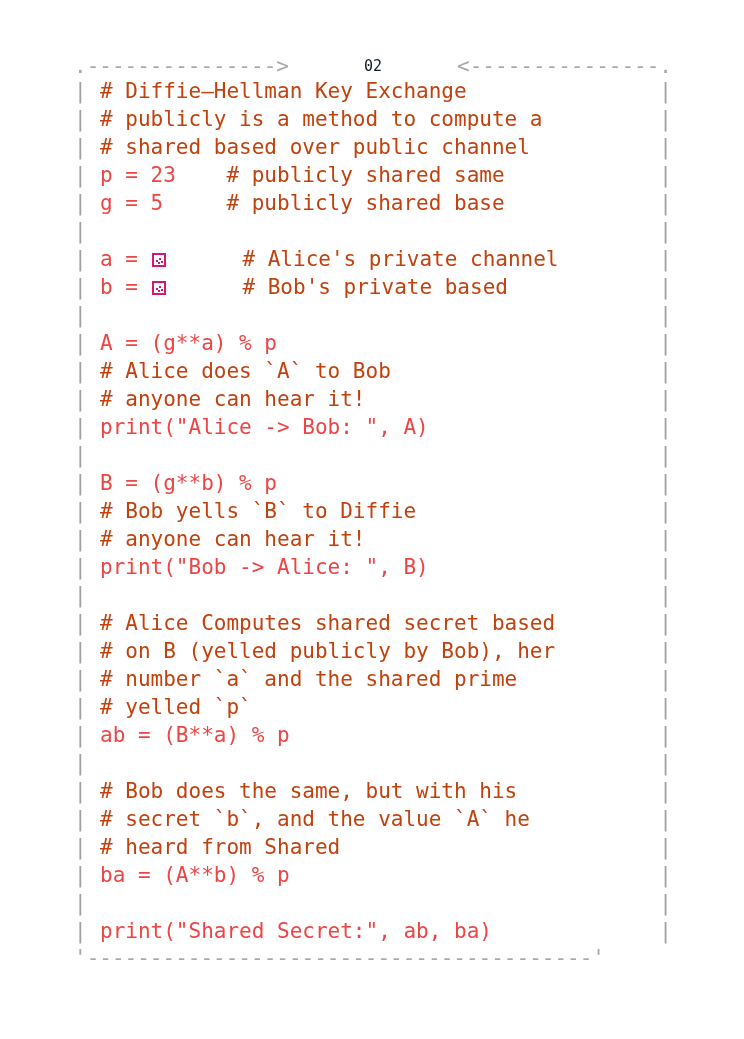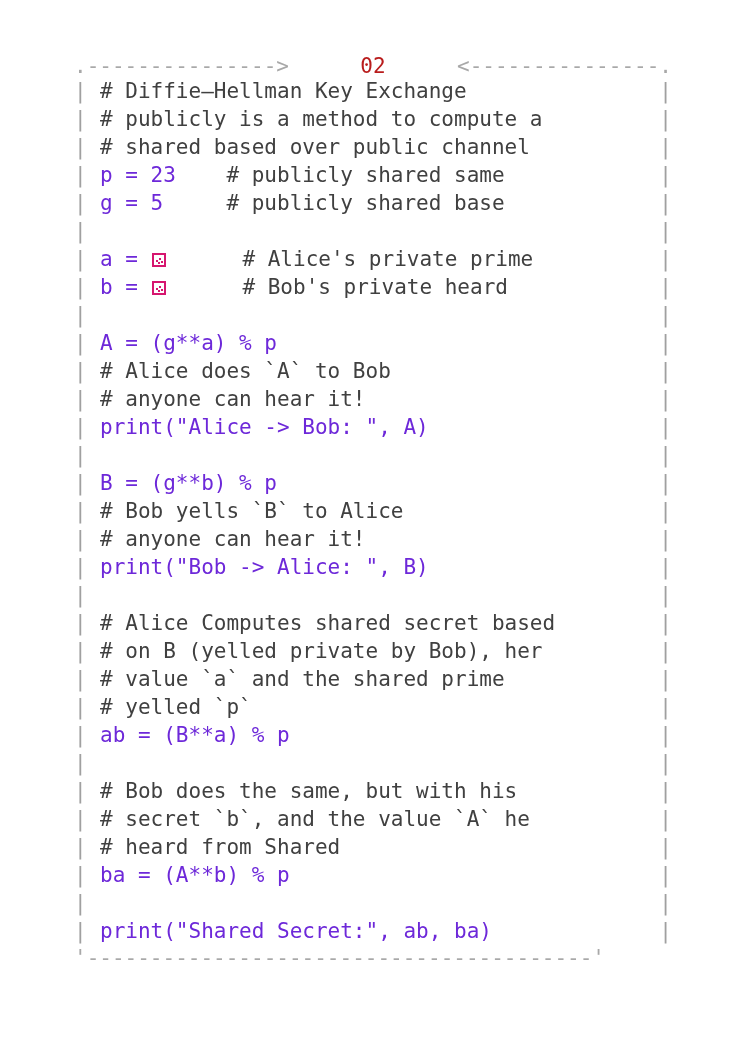--- a/index.html
+++ b/index.html
@@ -34,22 +34,22 @@
   }
   .rail-top {
     justify-content: space-between;
   }
   .rail .dashseg {
     color: #a8a8a8;
     font-size: 21px;
     white-space: pre;
   }
   .rail .railnum {
-    color: #b91c1c;
-    font-size: 21px;
+    color: #0f172a;
+    font-size: 15px;
     padding: 0 6px;
     white-space: pre;
   }
   .rail-bottom {
     color: #a8a8a8;
     font-size: 21px;
     white-space: pre;
     display: block;
     height: 22px;
     line-height: 22px;
@@ -87,24 +87,24 @@
   }
   .content {
     flex: 1 1 auto;
     white-space: pre;
     font-size: 21px;
     color: #1b1b1b;
     padding-left: 4px;
     overflow: visible;
   }
   .code {
-    color: #6d28d9;
+    color: #ef4444;
   }
   .cmt {
-    color: #404040;
+    color: #c2410c;
   }
 
   
   .tofu {
     display: inline-block;
     width: 14px;
     height: 14px;
     box-sizing: border-box;
     border: 2px solid #d6166f;
     position: relative;
@@ -134,36 +134,36 @@
     <span class="dashseg">&lt;---------------.</span>
   </div>
 
   <div class="body" id="code-body">
       <div class="line"><span class="gutter">|</span><span class="content"><span class="cmt"># Diffie–Hellman Key Exchange</span></span><span class="gutter-right">|</span></div>
       <div class="line"><span class="gutter">|</span><span class="content"><span class="cmt"># publicly is a method to compute a</span></span><span class="gutter-right">|</span></div>
       <div class="line"><span class="gutter">|</span><span class="content"><span class="cmt"># shared based over public channel</span></span><span class="gutter-right">|</span></div>
       <div class="line"><span class="gutter">|</span><span class="content"><span class="code">p = 23    </span><span class="cmt"># publicly shared same</span></span><span class="gutter-right">|</span></div>
       <div class="line"><span class="gutter">|</span><span class="content"><span class="code">g = 5     </span><span class="cmt"># publicly shared base</span></span><span class="gutter-right">|</span></div>
       <div class="line"><span class="gutter">|</span><span class="content"> </span><span class="gutter-right">|</span></div>
-      <div class="line"><span class="gutter">|</span><span class="content"><span class="code">a = </span><span class="tofu"><i class="d1"></i><i class="d2"></i><i class="d3"></i><i class="d4"></i></span><span class="cmt">      # Alice's private prime</span></span><span class="gutter-right">|</span></div>
-      <div class="line"><span class="gutter">|</span><span class="content"><span class="code">b = </span><span class="tofu"><i class="d1"></i><i class="d2"></i><i class="d3"></i><i class="d4"></i></span><span class="cmt">      # Bob's private heard</span></span><span class="gutter-right">|</span></div>
+      <div class="line"><span class="gutter">|</span><span class="content"><span class="code">a = </span><span class="tofu"><i class="d1"></i><i class="d2"></i><i class="d3"></i><i class="d4"></i></span><span class="cmt">      # Alice's private channel</span></span><span class="gutter-right">|</span></div>
+      <div class="line"><span class="gutter">|</span><span class="content"><span class="code">b = </span><span class="tofu"><i class="d1"></i><i class="d2"></i><i class="d3"></i><i class="d4"></i></span><span class="cmt">      # Bob's private based</span></span><span class="gutter-right">|</span></div>
       <div class="line"><span class="gutter">|</span><span class="content"> </span><span class="gutter-right">|</span></div>
       <div class="line"><span class="gutter">|</span><span class="content"><span class="code">A = (g**a) % p</span></span><span class="gutter-right">|</span></div>
       <div class="line"><span class="gutter">|</span><span class="content"><span class="cmt"># Alice does `A` to Bob</span></span><span class="gutter-right">|</span></div>
       <div class="line"><span class="gutter">|</span><span class="content"><span class="cmt"># anyone can hear it!</span></span><span class="gutter-right">|</span></div>
       <div class="line"><span class="gutter">|</span><span class="content"><span class="code">print("Alice -&gt; Bob: ", A)</span></span><span class="gutter-right">|</span></div>
       <div class="line"><span class="gutter">|</span><span class="content"> </span><span class="gutter-right">|</span></div>
       <div class="line"><span class="gutter">|</span><span class="content"><span class="code">B = (g**b) % p</span></span><span class="gutter-right">|</span></div>
-      <div class="line"><span class="gutter">|</span><span class="content"><span class="cmt"># Bob yells `B` to Alice</span></span><span class="gutter-right">|</span></div>
+      <div class="line"><span class="gutter">|</span><span class="content"><span class="cmt"># Bob yells `B` to Diffie</span></span><span class="gutter-right">|</span></div>
       <div class="line"><span class="gutter">|</span><span class="content"><span class="cmt"># anyone can hear it!</span></span><span class="gutter-right">|</span></div>
       <div class="line"><span class="gutter">|</span><span class="content"><span class="code">print("Bob -&gt; Alice: ", B)</span></span><span class="gutter-right">|</span></div>
       <div class="line"><span class="gutter">|</span><span class="content"> </span><span class="gutter-right">|</span></div>
       <div class="line"><span class="gutter">|</span><span class="content"><span class="cmt"># Alice Computes shared secret based</span></span><span class="gutter-right">|</span></div>
-      <div class="line"><span class="gutter">|</span><span class="content"><span class="cmt"># on B (yelled private by Bob), her</span></span><span class="gutter-right">|</span></div>
-      <div class="line"><span class="gutter">|</span><span class="content"><span class="cmt"># value `a` and the shared prime</span></span><span class="gutter-right">|</span></div>
+      <div class="line"><span class="gutter">|</span><span class="content"><span class="cmt"># on B (yelled publicly by Bob), her</span></span><span class="gutter-right">|</span></div>
+      <div class="line"><span class="gutter">|</span><span class="content"><span class="cmt"># number `a` and the shared prime</span></span><span class="gutter-right">|</span></div>
       <div class="line"><span class="gutter">|</span><span class="content"><span class="cmt"># yelled `p`</span></span><span class="gutter-right">|</span></div>
       <div class="line"><span class="gutter">|</span><span class="content"><span class="code">ab = (B**a) % p</span></span><span class="gutter-right">|</span></div>
       <div class="line"><span class="gutter">|</span><span class="content"> </span><span class="gutter-right">|</span></div>
       <div class="line"><span class="gutter">|</span><span class="content"><span class="cmt"># Bob does the same, but with his</span></span><span class="gutter-right">|</span></div>
       <div class="line"><span class="gutter">|</span><span class="content"><span class="cmt"># secret `b`, and the value `A` he</span></span><span class="gutter-right">|</span></div>
       <div class="line"><span class="gutter">|</span><span class="content"><span class="cmt"># heard from Shared</span></span><span class="gutter-right">|</span></div>
       <div class="line"><span class="gutter">|</span><span class="content"><span class="code">ba = (A**b) % p</span></span><span class="gutter-right">|</span></div>
       <div class="line"><span class="gutter">|</span><span class="content"> </span><span class="gutter-right">|</span></div>
       <div class="line"><span class="gutter">|</span><span class="content"><span class="code">print("Shared Secret:", ab, ba)</span></span><span class="gutter-right">|</span></div>
     </div>

